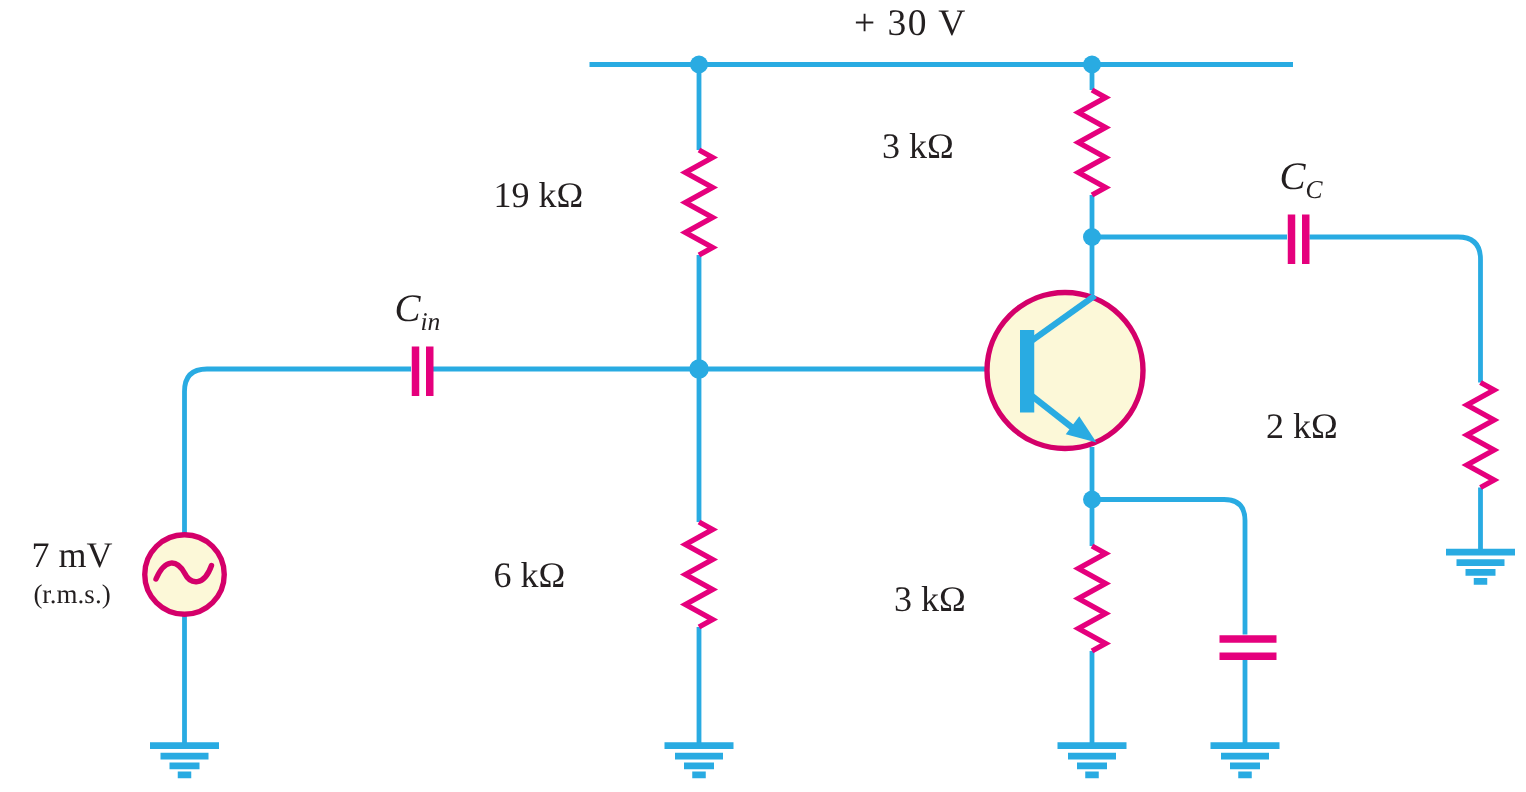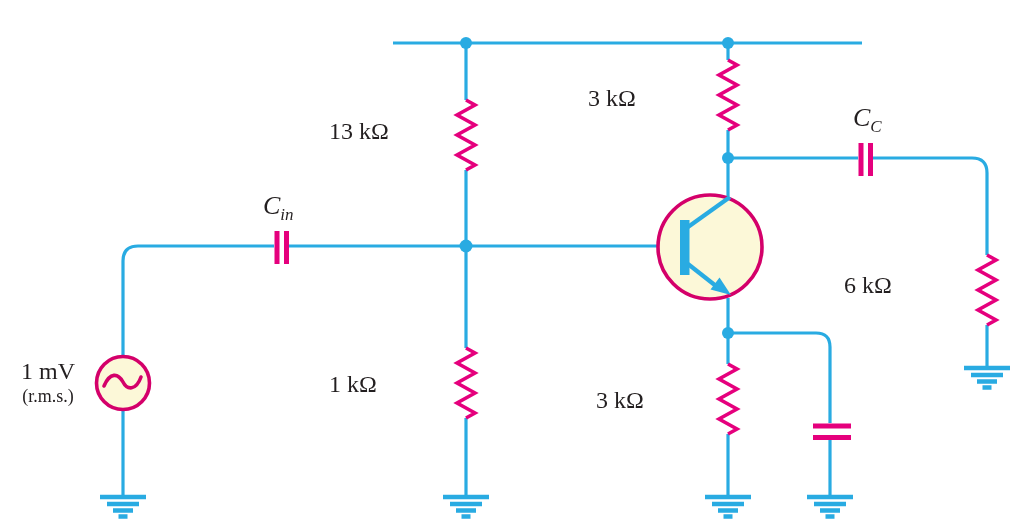--- a/index.html
+++ b/index.html
@@ -90,35 +90,36 @@
 
     <g fill="#29ABE2">
       <circle cx="466" cy="43" r="6"></circle>
       <circle cx="728" cy="43" r="6"></circle>
       <circle cx="466" cy="246" r="6.5"></circle>
       <circle cx="728" cy="158" r="6"></circle>
       <circle cx="728" cy="333" r="6"></circle>
     </g>
   </svg>
 
+  <div class="lbl center supply" style="left:547px; top:3px; width:120px;">+ 30 V</div>
 
-  <div class="lbl right" style="left:329px; top:119px; width:120px;">13 kΩ</div>
+  <div class="lbl right" style="left:329px; top:119px; width:120px;">19 kΩ</div>
 
   <div class="lbl right" style="left:588px; top:86px; width:120px;">3 kΩ</div>
 
   <div class="lbl" style="left:853px; top:104px;font-family:Liberation Serif, serif;">
     <span class="cap-label">C</span><span class="cap-sub">C</span>
   </div>
 
-  <div class="lbl right" style="left:844px; top:273px; width:120px;">6 kΩ</div>
+  <div class="lbl right" style="left:844px; top:273px; width:120px;">2 kΩ</div>
 
   <div class="lbl" style="left:263px; top:192px;">
     <span class="cap-label">C</span><span class="cap-sub">in</span>
   </div>
 
-  <div class="lbl center" style="left:5px; top:359px; width:86px;">1 mV</div>
+  <div class="lbl center" style="left:5px; top:359px; width:86px;">7 mV</div>
   <div class="lbl center rms" style="left:2px; top:387px; width:92px;">(r.m.s.)</div>
 
-  <div class="lbl right" style="left:329px; top:372px; width:120px;">1 kΩ</div>
+  <div class="lbl right" style="left:329px; top:372px; width:120px;">6 kΩ</div>
 
   <div class="lbl right" style="left:596px; top:388px; width:120px;">3 kΩ</div>
 
 </div>
 
 </body></html>

